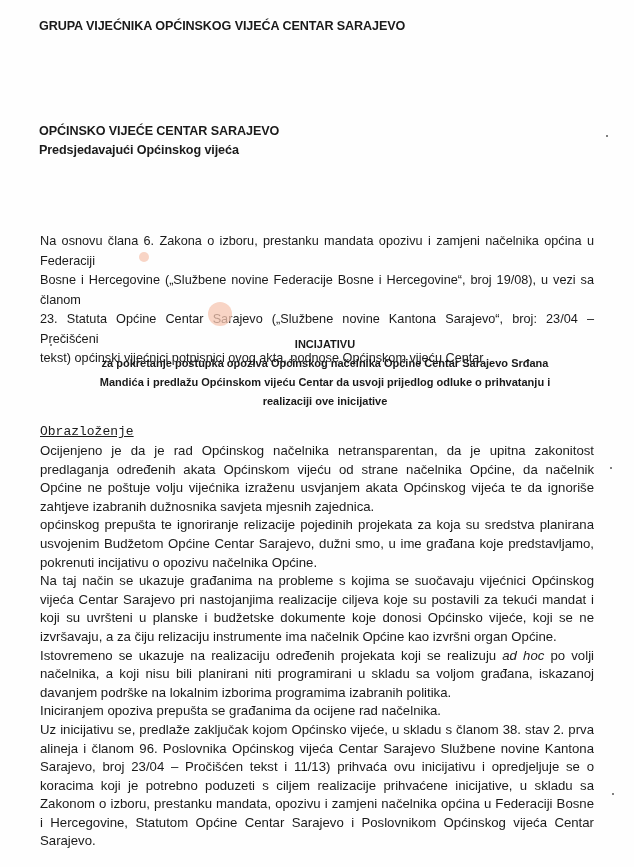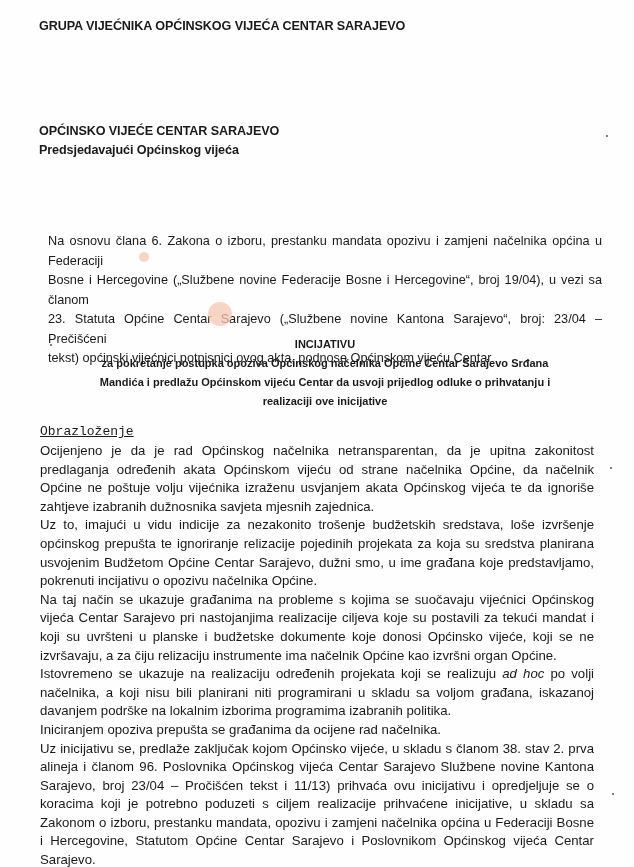--- a/index.html
+++ b/index.html
@@ -1,20 +1,20 @@
 <!DOCTYPE html>
 <html><head>
 <meta charset="utf-8">
 <style>
   html, body { margin: 0; padding: 0; background: #ffffff; }
   body { width: 634px; height: 867px; position: relative; overflow: hidden;
          font-family: "Liberation Sans", "DejaVu Sans", sans-serif; color: #1a1a1a; }
   .page { position: absolute; left: 0; top: 0; width: 634px; height: 867px; background: #fefefe; }
   .hdr { position: absolute; left: 39px; font-weight: bold; font-size: 12.6px; letter-spacing: -0.1px; white-space: nowrap; text-align: right; }
-  .intro { position: absolute; left: 48px; top: 232px; width: 554px; font-size: 12.7px; line-height: 19.5px; text-align: justify; }
+  .intro { position: absolute; left: 40px; top: 232px; width: 554px; font-size: 12.7px; line-height: 19.5px; text-align: justify; }
   .intro p { margin: 0; }
   .title-block { position: absolute; left: 40px; top: 335px; width: 570px; text-align: center; font-weight: bold; font-size: 11px; line-height: 19px; }
   .title-block div { white-space: nowrap; }
   .obraz { position: absolute; left: 40px; top: 424px; font-size: 13px; text-decoration: underline; font-family: Liberation Mono, monospace; }
   .body-text { position: absolute; left: 40px; top: 442px; width: 554px; font-size: 13.2px; line-height: 18.6px; }
   .body-text .ln { display: block; text-align: justify; text-align-last: justify; white-space: nowrap; overflow: hidden; height: 18.6px; }
   .body-text .ln.last { text-align-last: left; }
   .dot { position: absolute; border-radius: 50%; background: #f6c6b2; opacity: 0.75; }
   .speck { position: absolute; width: 2px; height: 2px; background: #555; border-radius: 50%; }
 </style>
@@ -22,40 +22,39 @@
 <body>
 
 <div class="page">
 
   <div class="hdr" style="top:19px">GRUPA VIJEĆNIKA OPĆINSKOG VIJEĆA CENTAR SARAJEVO</div>
   <div class="hdr" style="top:124px">OPĆINSKO VIJEĆE CENTAR SARAJEVO</div>
   <div class="hdr" style="top:143px">Predsjedavajući Općinskog vijeća</div>
 
   <div class="intro">
     <p style="text-align-last:justify">Na osnovu člana 6.  Zakona o izboru, prestanku mandata opozivu i zamjeni načelnika općina u Federaciji</p>
-    <p style="text-align-last:justify">Bosne i Hercegovine („Službene novine Federacije Bosne i Hercegovine“, broj 19/04), u vezi sa članom</p>
+    <p style="text-align-last:justify">Bosne i Hercegovine („Službene novine Federacije Bosne i Hercegovine“, broj 19/08), u vezi sa članom</p>
     <p style="text-align-last:justify">23. Statuta Općine Centar Sarajevo („Službene novine Kantona Sarajevo“, broj: 23/04 – Prečišćeni</p>
     <p>tekst) općinski vijećnici potpisnici ovog akta, podnose Općinskom vijeću Centar</p>
   </div>
 
   <div class="title-block">
     <div>INCIJATIVU</div>
     <div>za pokretanje postupka opoziva Općinskog načelnika Općine Centar Sarajevo Srđana</div>
     <div>Mandića  i  predlažu Općinskom vijeću Centar da usvoji prijedlog odluke o prihvatanju i</div>
     <div>realizaciji ove inicijative</div>
   </div>
 
   <div class="obraz">Obrazloženje</div>
 
   <div class="body-text">
     <span class="ln">Ocijenjeno je da je rad Općinskog načelnika netransparentan, da je upitna zakonitost</span>
     <span class="ln">predlaganja određenih akata Općinskom vijeću od strane načelnika Općine, da načelnik</span>
     <span class="ln">Općine ne poštuje volju vijećnika izraženu usvjanjem akata Općinskog vijeća te da ignoriše</span>
     <span class="ln last">zahtjeve izabranih dužnosnika savjeta mjesnih zajednica.</span>
-    <span class="ln">Uz to,  imajući u vidu indicije za nezakonito trošenje budžetskih  sredstava, loše izvršenje</span>
     <span class="ln">općinskog prepušta te ignoriranje relizacije pojedinih projekata za koja su sredstva planirana</span>
     <span class="ln">usvojenim Budžetom Općine Centar Sarajevo, dužni smo, u ime građana koje predstavljamo,</span>
     <span class="ln last">pokrenuti incijativu o opozivu načelnika Općine.</span>
     <span class="ln">Na taj način se ukazuje građanima na probleme s kojima se suočavaju vijećnici Općinskog</span>
     <span class="ln">vijeća Centar Sarajevo  pri nastojanjima  realizacije ciljeva koje su postavili za tekući mandat i</span>
     <span class="ln">koji su uvršteni u planske i budžetske dokumente koje donosi Općinsko vijeće, koji se ne</span>
     <span class="ln last">izvršavaju,  a za čiju relizaciju instrumente ima načelnik Općine kao izvršni organ Općine.</span>
     <span class="ln">Istovremeno  se ukazuje na realizaciju određenih  projekata koji se realizuju <i>ad hoc</i> po volji</span>
     <span class="ln">načelnika, a koji nisu bili planirani niti programirani u skladu sa voljom građana,  iskazanoj</span>
     <span class="ln last">davanjem podrške na lokalnim izborima programima izabranih politika.</span>

